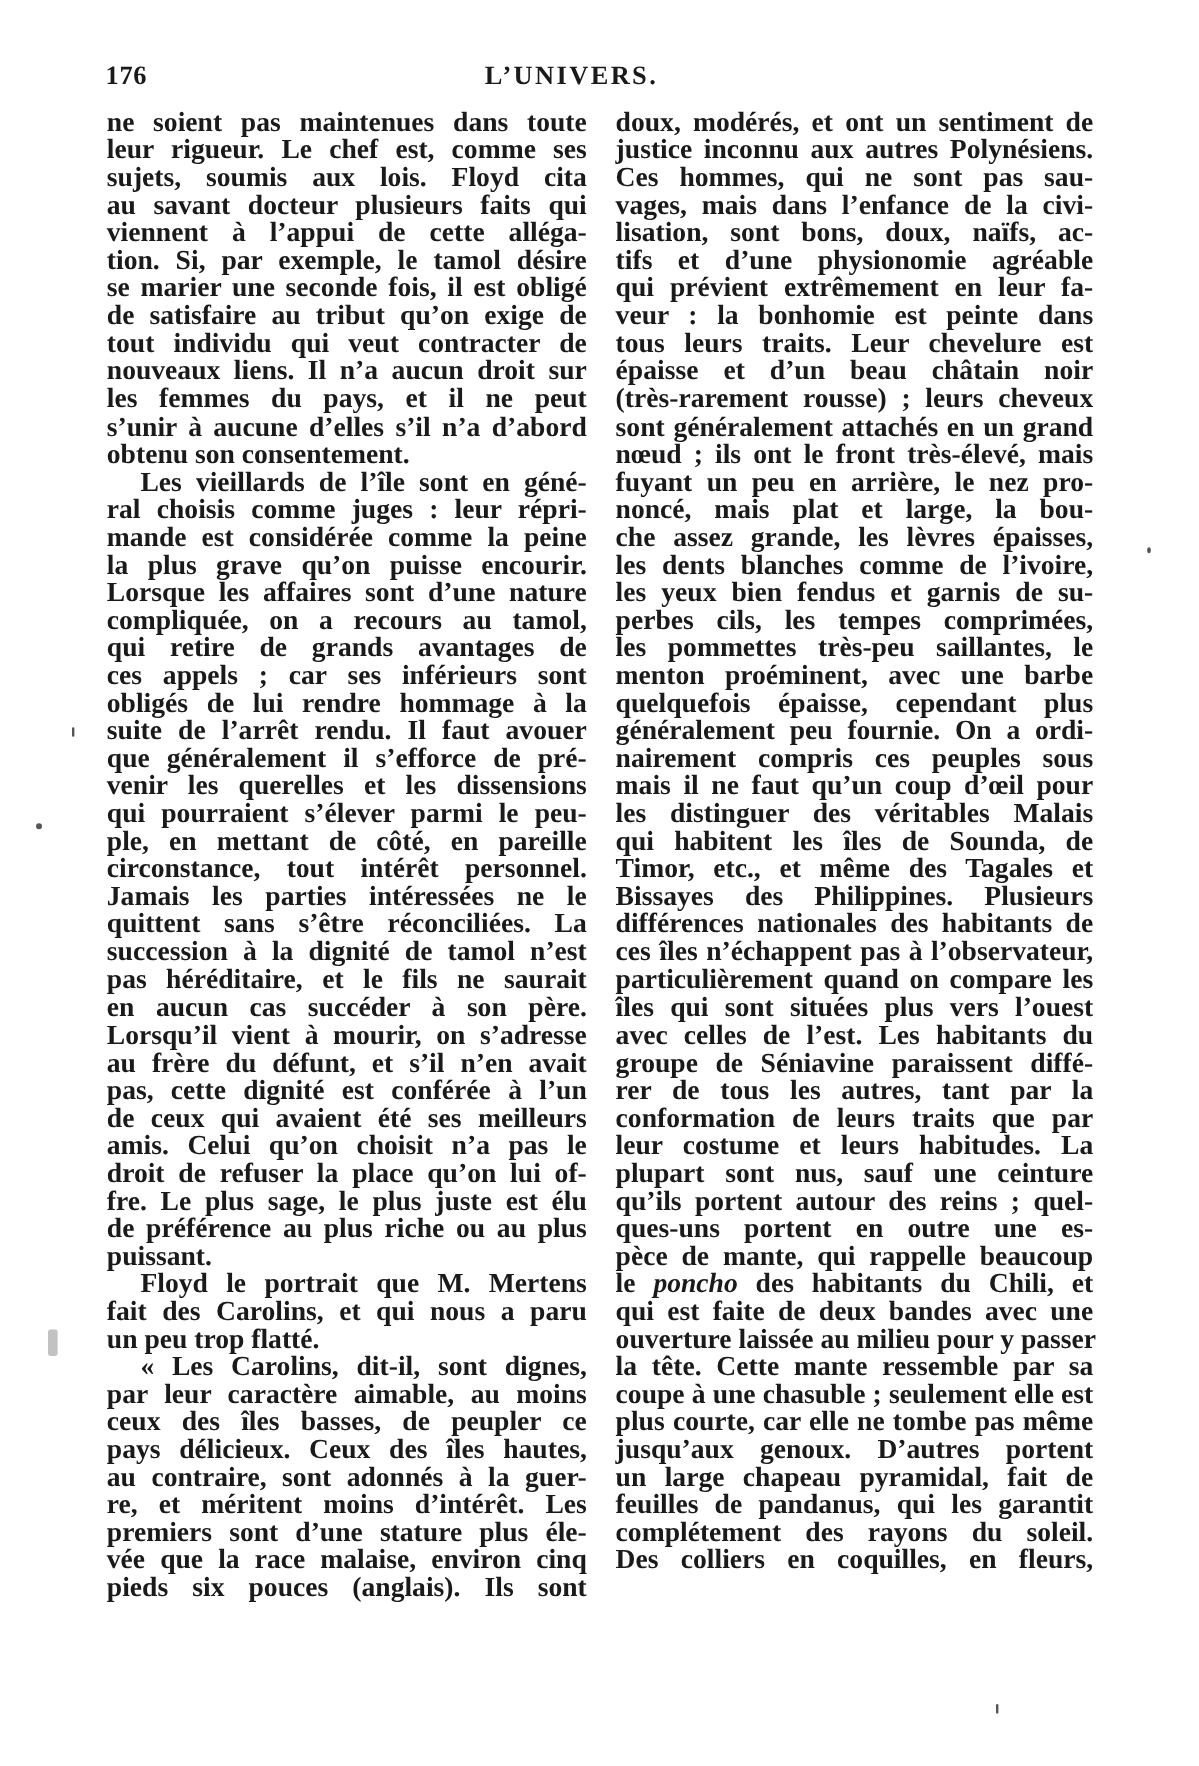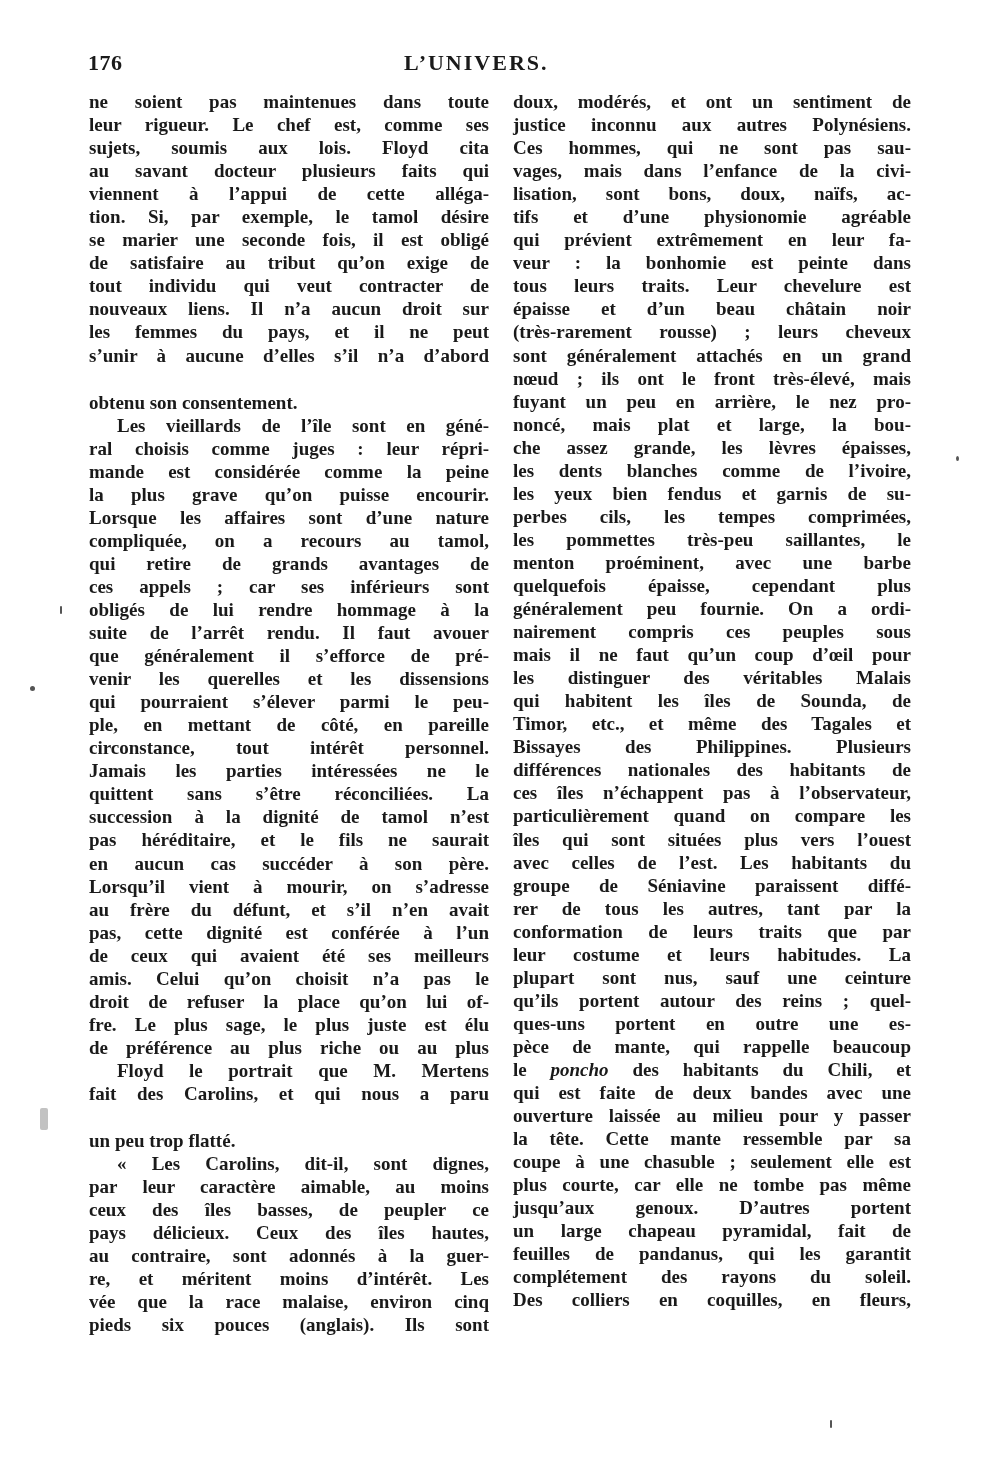--- a/index.html
+++ b/index.html
@@ -42,37 +42,36 @@
     left: 316px;
     top: 0;
     font-size: 22px;
     font-weight: bold;
     letter-spacing: 2px;
   }
   .column {
     position: absolute;
     top: 90px;
     width: 400px;
-    font-size: 19px;
+    font-size: 23px;
     line-height: 23.05px;
     font-weight: bold;
   }
   .col-left { left: 89px; }
   .col-right { left: 513px; width: 398px; }
   .line {
     display: block;
     white-space: nowrap;
     text-align: justify;
     text-align-last: justify;
     height: 23.05px;
     overflow: visible;
   }
   .line.last {
     text-align-last: left;
-    margin-top: 24px;
   }
   .line.indent {
     padding-left: 28px;
   }
   .line em {
     font-style: italic;
   }
   .speck {
     position: absolute;
     background: #555;
@@ -124,29 +123,31 @@
       <span class="line">pas héréditaire, et le fils ne saurait</span>
       <span class="line">en aucun cas succéder à son père.</span>
       <span class="line">Lorsqu’il vient à mourir, on s’adresse</span>
       <span class="line">au frère du défunt, et s’il n’en avait</span>
       <span class="line">pas, cette dignité est conférée à l’un</span>
       <span class="line">de ceux qui avaient été ses meilleurs</span>
       <span class="line">amis. Celui qu’on choisit n’a pas le</span>
       <span class="line">droit de refuser la place qu’on lui of-</span>
       <span class="line">fre. Le plus sage, le plus juste est élu</span>
       <span class="line">de préférence au plus riche ou au plus</span>
+      <span class="line last">puissant.</span>
       <span class="line indent">Floyd le portrait que M. Mertens</span>
       <span class="line">fait des Carolins, et qui nous a paru</span>
       <span class="line last">un peu trop flatté.</span>
       <span class="line indent">« Les Carolins, dit-il, sont dignes,</span>
       <span class="line">par leur caractère aimable, au moins</span>
       <span class="line">ceux des îles basses, de peupler ce</span>
       <span class="line">pays délicieux. Ceux des îles hautes,</span>
       <span class="line">au contraire, sont adonnés à la guer-</span>
       <span class="line">re, et méritent moins d’intérêt. Les</span>
+      <span class="line">premiers sont d’une stature plus éle-</span>
       <span class="line">vée que la race malaise, environ cinq</span>
       <span class="line">pieds six pouces (anglais). Ils sont</span>
     </div>
   <div class="column col-right" id="col-right">
       <span class="line">doux, modérés, et ont un sentiment de</span>
       <span class="line">justice inconnu aux autres Polynésiens.</span>
       <span class="line">Ces hommes, qui ne sont pas sau-</span>
       <span class="line">vages, mais dans l’enfance de la civi-</span>
       <span class="line">lisation, sont bons, doux, naïfs, ac-</span>
       <span class="line">tifs et d’une physionomie agréable</span>

